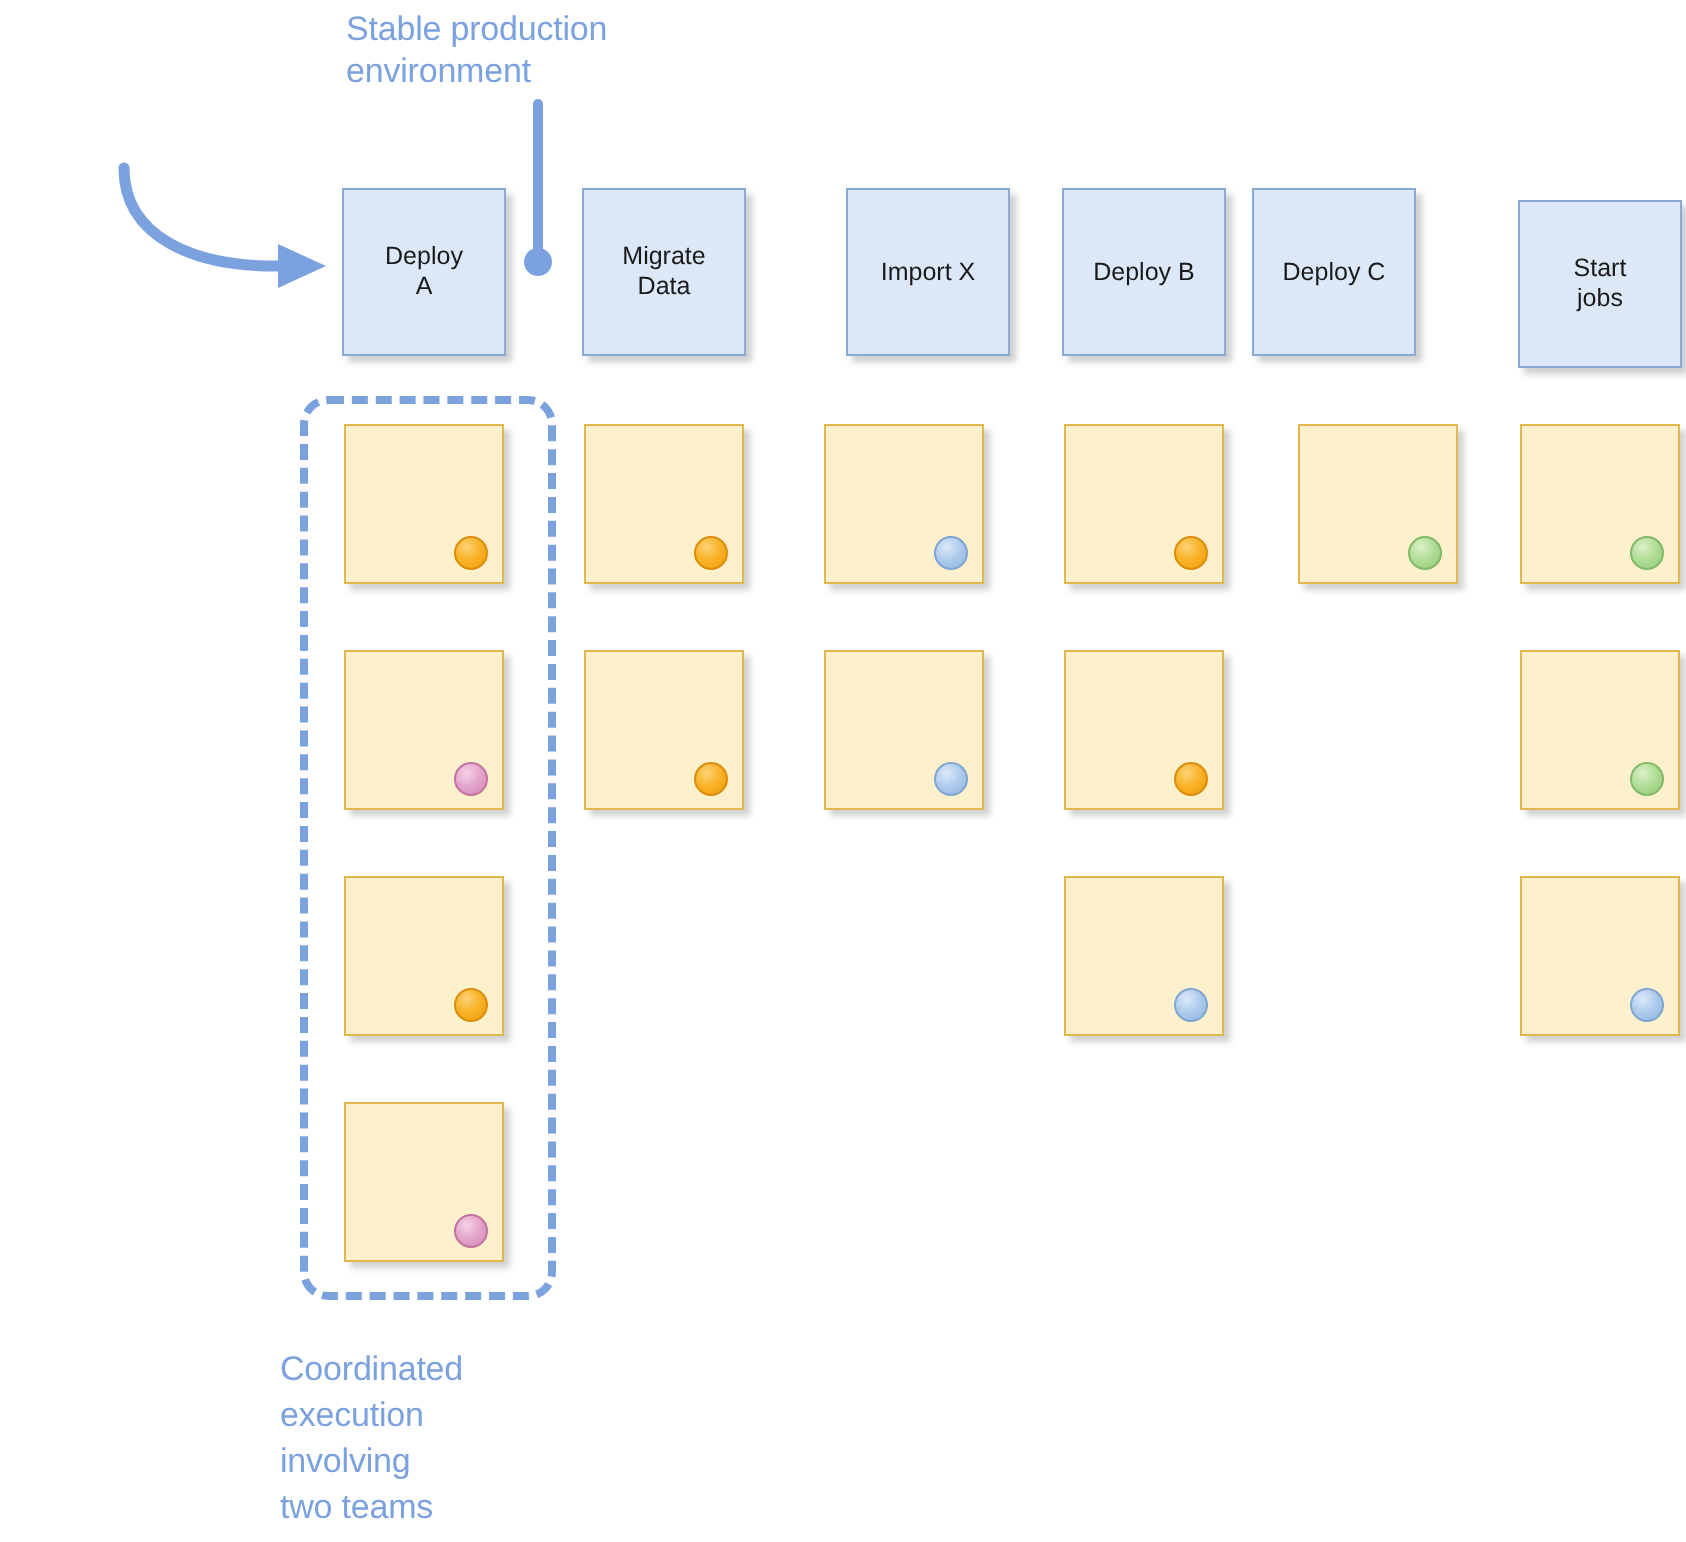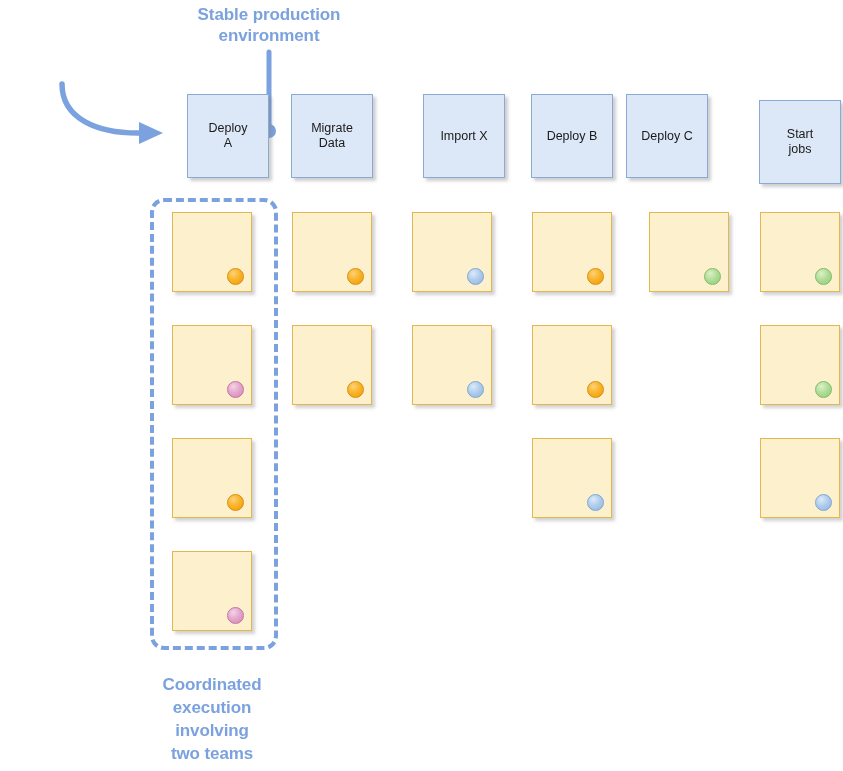--- a/index.html
+++ b/index.html
@@ -21,24 +21,23 @@
     position: absolute;
     left: 0; top: 0;
     width: 843px;
     height: 771px;
   }
 
   
   .annot {
     position: absolute;
     color: #7BA2DE;
-    font-weight: bold;
+    font-weight: normal;
     font-size: 17px;
     line-height: 21px;
-    text-align: center;
     white-space: pre-line;
     letter-spacing: -0.1px;
   }
   .annot-left {
     left: 0px;
     top: 32px;
     width: 140px;
   }
   .annot-top {
     left: 173px;
@@ -148,21 +147,21 @@
 environment</div>
 
   <div class="annot annot-bottom">Coordinated
 execution
 involving
 two teams</div>
 
   <div id="selection-region" class="selection-region" style="left: 150px; top: 198px; width: 128px; height: 452px;"></div>
 
   <div id="headers-layer">
-      <div class="col-header" style="left: 171px; top: 94px; margin-left: 16px;"><span>Deploy
+      <div class="col-header" style="left: 171px; top: 94px;"><span>Deploy
 A</span></div>
       <div class="col-header" style="left: 291px; top: 94px;"><span>Migrate
 Data</span></div>
       <div class="col-header" style="left: 411px; top: 94px; margin-left: 12px;"><span>Import X</span></div>
       <div class="col-header" style="left: 531px; top: 94px;"><span>Deploy B</span></div>
       <div class="col-header" style="left: 626px; top: 94px;"><span>Deploy C</span></div>
       <div class="col-header" style="left: 759px; top: 100px; justify-content: center;"><span>Start
 jobs</span></div>
     </div>
 

